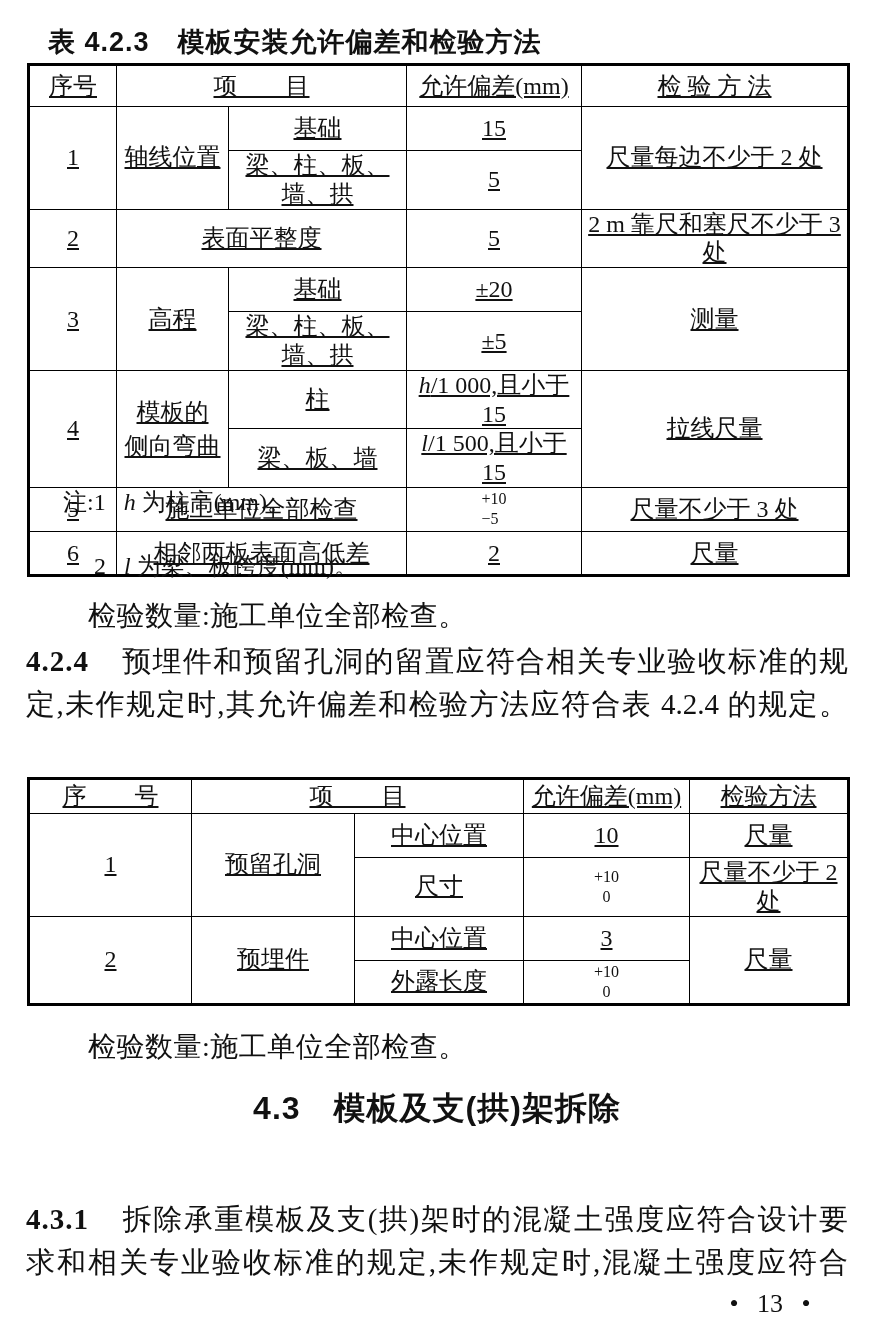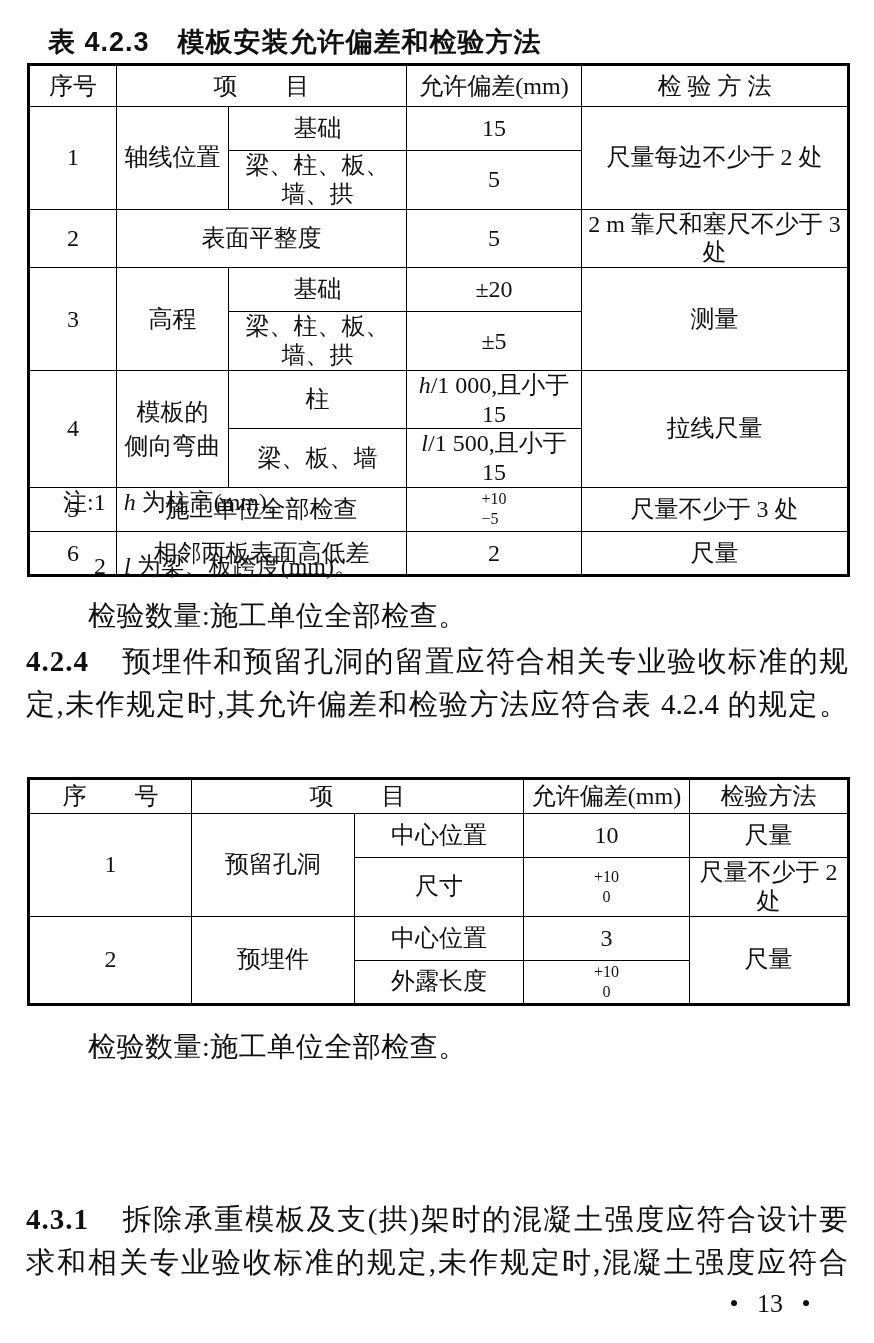--- a/index.html
+++ b/index.html
@@ -22,21 +22,21 @@
   table.tbl {
     position: absolute; left: 27px; border-collapse: collapse;
     table-layout: fixed; width: 820px;
     font-size: 24px; line-height: 1.2;
   }
   table.t1 { top: 63px; }
   table.t2 { top: 777px; }
   table.tbl td {
     border: 1.5px solid #000;
     text-align: center; vertical-align: middle;
-    overflow: hidden; padding: 0 2px;
+    overflow: hidden; padding: 0 2px; text-decoration: underline;
   }
   table.tbl { border: 3px solid #000; }
   table.t1 tr { height: 44px; }
   table.t1 tr.head { height: 42px; }
   table.t2 tr { height: 44px; }
   table.t2 tr.head { height: 35px; }
   td.method-left { text-align: left; padding-left: 10px; }
   .two-line span { display: block; line-height: 34px; }
   .stack { display: inline-block; font-size: 16px; line-height: 20px; vertical-align: middle; }
   .stack span { display: block; }
@@ -225,20 +225,21 @@
           <span>+10</span>
           <span>0</span>
         </span>
       </td>
     </tr>
   </tbody>
     </table>
 
   <div class="check-line check2">检验数量:施工单位全部检查。</div>
 
+  <div class="section-heading">4.3　模板及支(拱)架拆除</div>
 
 
   <div class="para p431">
     <div class="pline"><b>4.3.1</b><span>拆除承重模板及支(拱)架时的混凝土强度应符合设计要</span></div>
     <div class="pline">求和相关专业验收标准的规定,未作规定时,混凝土强度应符合</div>
   </div>
 
   <div class="page-number">• 13 •</div>
 
 </div>

